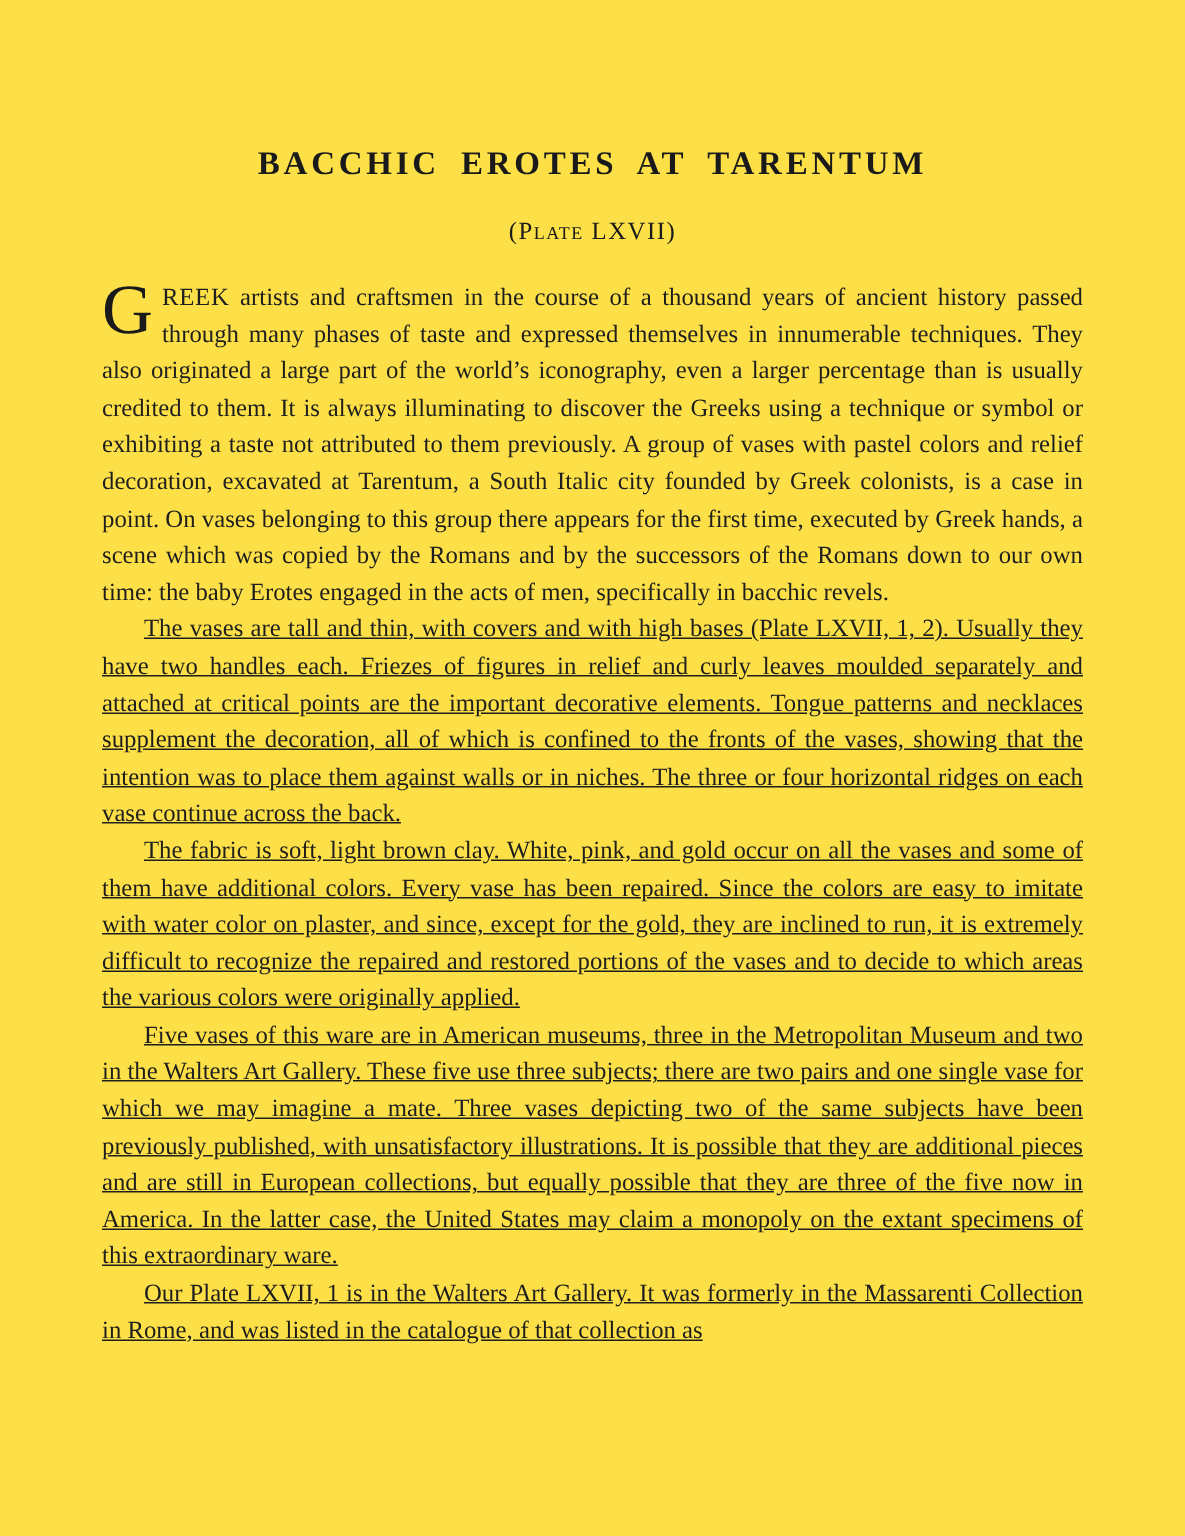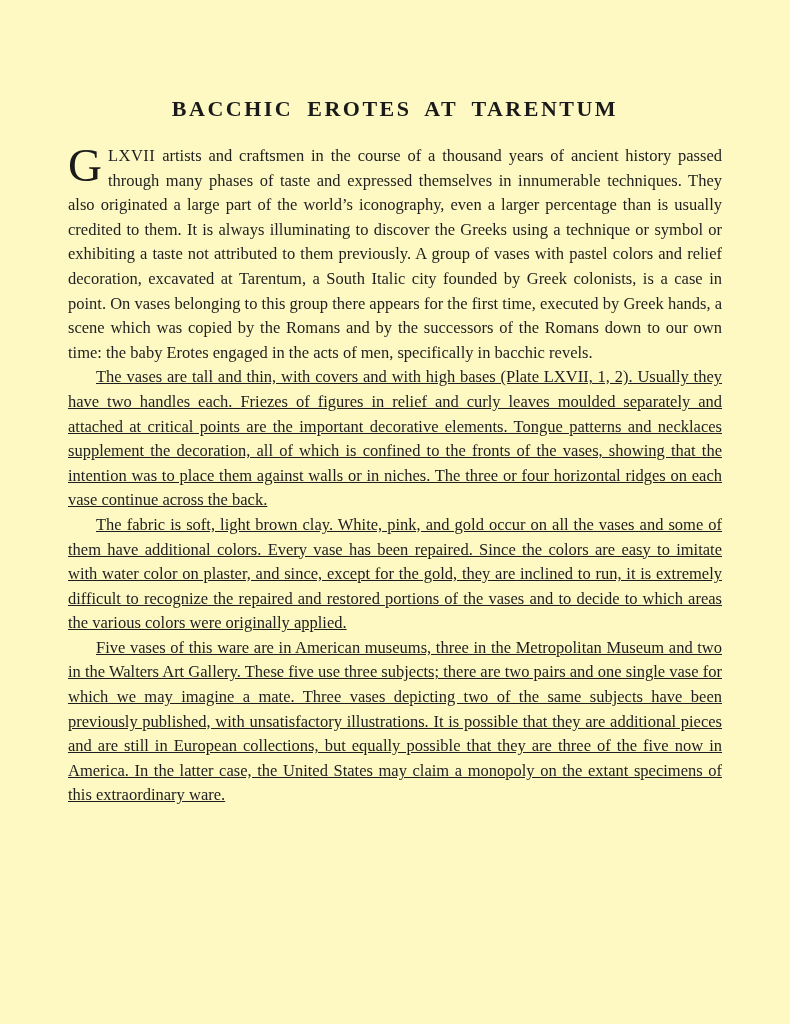--- a/index.html
+++ b/index.html
@@ -5,21 +5,21 @@
   html, body {
     margin: 0;
     padding: 0;
     background: #ffffff;
   }
   .page {
     position: relative;
     width: 790px;
     height: 1024px;
     margin: 0 auto;
-    background: #fef9c3;
+    background: #fde047;
     color: #1c1c1c;
     font-family: "Liberation Serif", "DejaVu Serif", serif;
     box-sizing: border-box;
     padding: 96px 68px 40px 68px;
     overflow: hidden;
   }
   .article-title {
     margin: 0 0 22px 0;
     text-align: center;
     font-size: 22px;
@@ -59,30 +59,32 @@
     letter-spacing: 0.5px;
   }
 </style>
 </head>
 <body>
 
 <div class="page">
 
   <h1 class="article-title">BACCHIC EROTES AT TARENTUM</h1>
 
+  <h2 class="plate-subtitle">(Plate LXVII)</h2>
 
   <div class="body-text">
 
     <p>
-      <span class="dropcap">G</span><span class="lead-caps">LXVII</span>
+      <span class="dropcap">G</span><span class="lead-caps">REEK</span>
       <span>artists and craftsmen in the course of a thousand years of ancient history passed through many phases of taste and expressed themselves in innumerable techniques.  They also originated a large part of the world’s iconography, even a larger percentage than is usually credited to them.  It is always illuminating to discover the Greeks using a technique or symbol or exhibiting a taste not attributed to them previously.  A group of vases with pastel colors and relief decoration, excavated at Tarentum, a South Italic city founded by Greek colonists, is a case in point.  On vases belonging to this group there appears for the first time, executed by Greek hands, a scene which was copied by the Romans and by the successors of the Romans down to our own time: the baby Erotes engaged in the acts of men, specifically in bacchic revels.</span>
     </p>
 
     <p class="indented">The vases are tall and thin, with covers and with high bases (Plate LXVII, 1, 2). Usually they have two handles each.  Friezes of figures in relief and curly leaves moulded separately and attached at critical points are the important decorative elements.  Tongue patterns and necklaces supplement the decoration, all of which is confined to the fronts of the vases, showing that the intention was to place them against walls or in niches.  The three or four horizontal ridges on each vase continue across the back.</p>
 
     <p class="indented">The fabric is soft, light brown clay.  White, pink, and gold occur on all the vases and some of them have additional colors.  Every vase has been repaired.  Since the colors are easy to imitate with water color on plaster, and since, except for the gold, they are inclined to run, it is extremely difficult to recognize the repaired and restored portions of the vases and to decide to which areas the various colors were originally applied.</p>
 
     <p class="indented">Five vases of this ware are in American museums, three in the Metropolitan Museum and two in the Walters Art Gallery.  These five use three subjects; there are two pairs and one single vase for which we may imagine a mate.  Three vases depicting two of the same subjects have been previously published, with unsatisfactory illustrations.  It is possible that they are additional pieces and are still in European collections, but equally possible that they are three of the five now in America.  In the latter case, the United States may claim a monopoly on the extant specimens of this extraordinary ware.</p>
 
+    <p class="indented">Our Plate LXVII, 1 is in the Walters Art Gallery.  It was formerly in the Massarenti Collection in Rome, and was listed in the catalogue of that collection as</p>
 
   </div>
 
 </div>
 
 </body></html>

